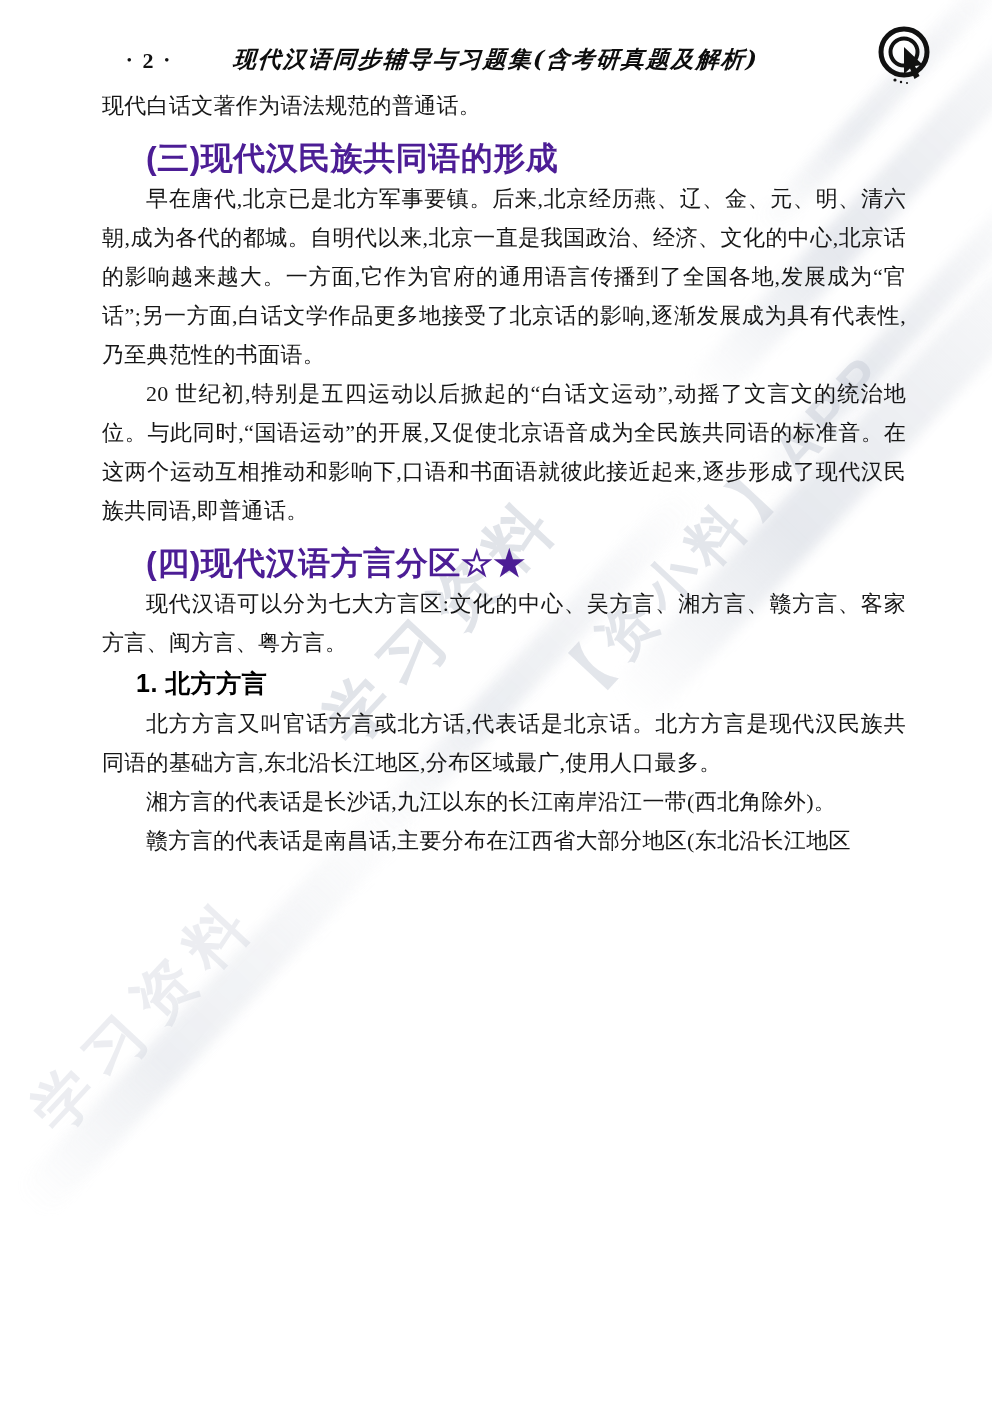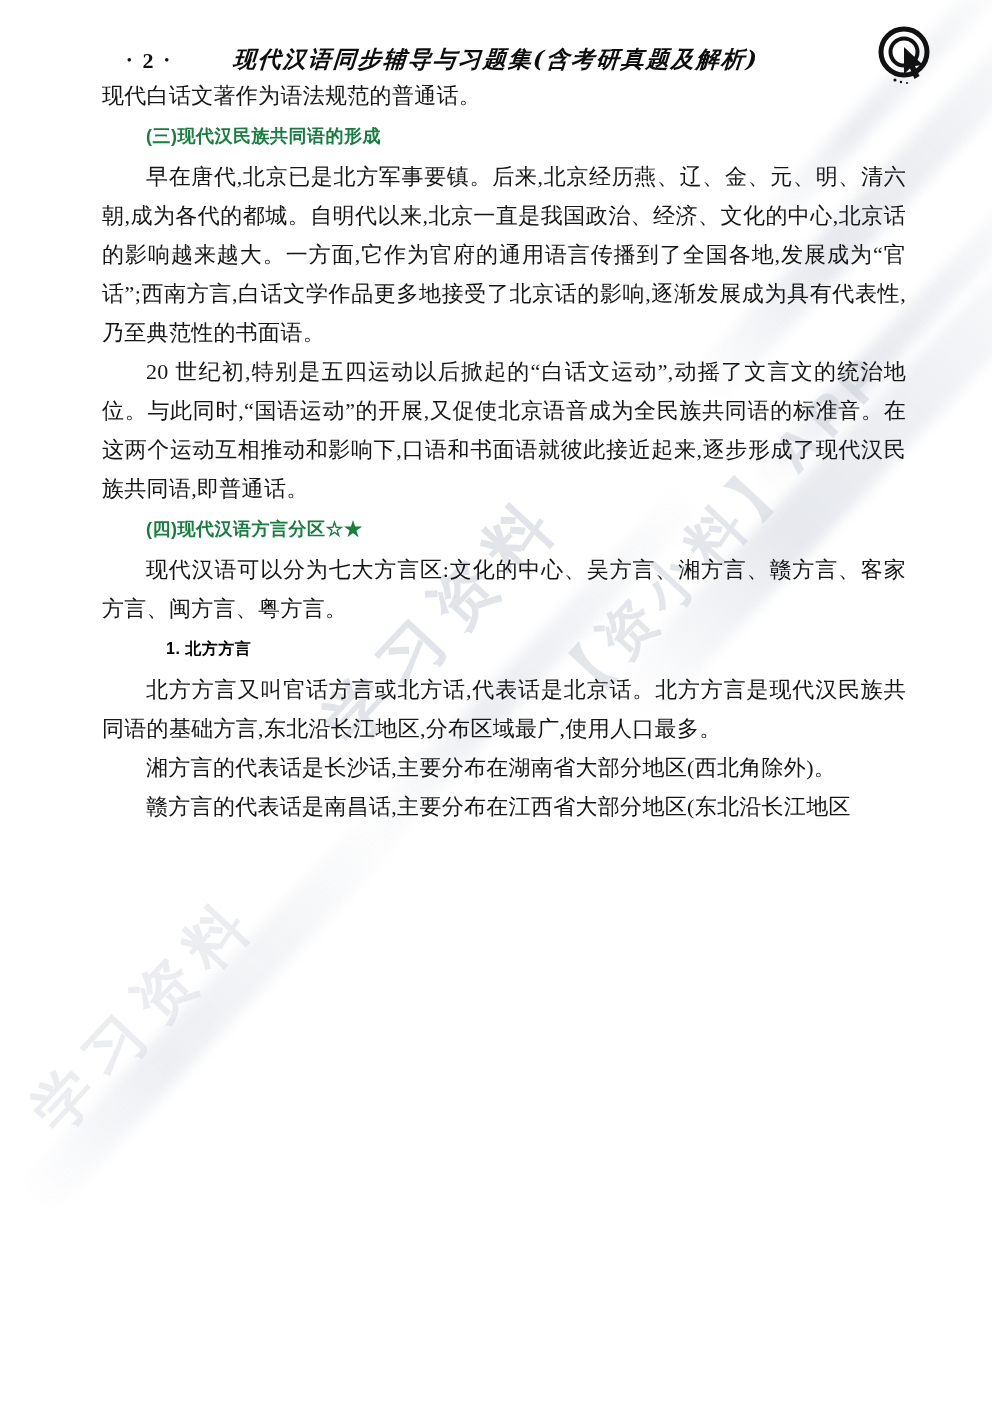--- a/index.html
+++ b/index.html
@@ -50,38 +50,38 @@
     text-align:center;
     font-family:"DejaVu Serif",serif;
     font-style:italic;font-weight:700;
     font-size:23px;letter-spacing:2px;color:#0d0d0d;
     transform:skewX(-4deg);
   }
   .hdr-icon{position:absolute;right:52px;top:24px;width:66px;height:68px;z-index:2;}
 
   
   .content{
-    position:absolute;left:102px;top:76px;width:804px;z-index:2;
+    position:absolute;left:102px;top:86px;width:804px;z-index:2;
     color:#161616;font-size:22px;
   }
   .para{
     line-height:39px;margin:0;
     text-align:justify;text-indent:2em;
     letter-spacing:.3px;
   }
   .noindent{text-indent:0;}
   .h2{
     font-family:"Liberation Sans",sans-serif;
-    font-weight:700;font-size:18px;line-height:42px;
-    margin:0 0 0 44px;color:#15803d;letter-spacing:.5px;
+    font-weight:700;font-size:32px;line-height:42px;
+    margin:12px 0 0 44px;color:#4c1d95;letter-spacing:.5px;
   }
   .h3{
     font-family:"Liberation Sans",sans-serif;
-    font-weight:700;font-size:16px;line-height:42px;
-    margin:0 0 0 64px;color:#000;letter-spacing:.5px;
+    font-weight:700;font-size:25px;line-height:42px;
+    margin:0 0 0 34px;color:#000;letter-spacing:.5px;
   }
 </style>
 </head>
 <body>
 
 <div class="page">
 
   <div class="streak s1"></div>
   <div class="streak s2"></div>
   <div class="streak s3"></div>
@@ -104,23 +104,23 @@
       <path d="M30 23 L30 50 L36 44.5 L40.5 55 L45.5 52 L41 42 L49 41 Z" fill="#111"></path>
       <circle cx="21" cy="56" r="1.6" fill="#111"></circle>
       <circle cx="27" cy="58" r="1.2" fill="#111"></circle>
       <circle cx="33" cy="59" r="1" fill="#111"></circle>
     </svg>
   </div>
 
   <div class="content">
     <p class="para noindent">现代白话文著作为语法规范的普通话。</p>
     <div class="h2">(三)现代汉民族共同语的形成</div>
-    <p class="para">早在唐代,北京已是北方军事要镇。后来,北京经历燕、辽、金、元、明、清六朝,成为各代的都城。自明代以来,北京一直是我国政治、经济、文化的中心,北京话的影响越来越大。一方面,它作为官府的通用语言传播到了全国各地,发展成为“官话”;西南方言,白话文学作品更多地接受了北京话的影响,逐渐发展成为具有代表性,乃至典范性的书面语。</p>
+    <p class="para">早在唐代,北京已是北方军事要镇。后来,北京经历燕、辽、金、元、明、清六朝,成为各代的都城。自明代以来,北京一直是我国政治、经济、文化的中心,北京话的影响越来越大。一方面,它作为官府的通用语言传播到了全国各地,发展成为“官话”;另一方面,白话文学作品更多地接受了北京话的影响,逐渐发展成为具有代表性,乃至典范性的书面语。</p>
     <p class="para">20 世纪初,特别是五四运动以后掀起的“白话文运动”,动摇了文言文的统治地位。与此同时,“国语运动”的开展,又促使北京语音成为全民族共同语的标准音。在这两个运动互相推动和影响下,口语和书面语就彼此接近起来,逐步形成了现代汉民族共同语,即普通话。</p>
     <div class="h2">(四)现代汉语方言分区☆★</div>
     <p class="para">现代汉语可以分为七大方言区:文化的中心、吴方言、湘方言、赣方言、客家方言、闽方言、粤方言。</p>
     <div class="h3">1. 北方方言</div>
     <p class="para">北方方言又叫官话方言或北方话,代表话是北京话。北方方言是现代汉民族共同语的基础方言,东北沿长江地区,分布区域最广,使用人口最多。</p>
-    <p class="para">湘方言的代表话是长沙话,主要分布在湖南省大部分地区(西北角除外)。</p>
+    <p class="para">湘方言的代表话是长沙话,九江以东的长江南岸沿江一带(西北角除外)。</p>
     <p class="para">赣方言的代表话是南昌话,主要分布在江西省大部分地区(东北沿长江地区</p>
   </div>
 
 </div>
 
 </body></html>

